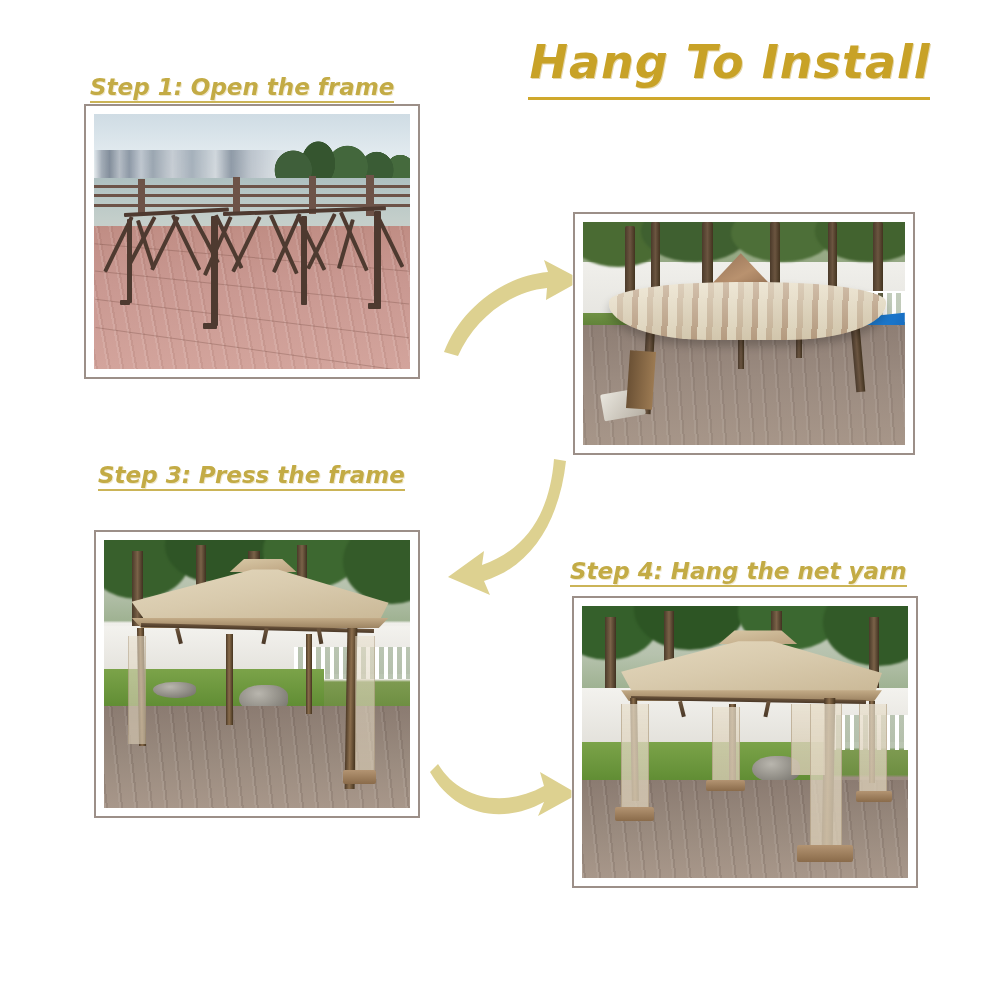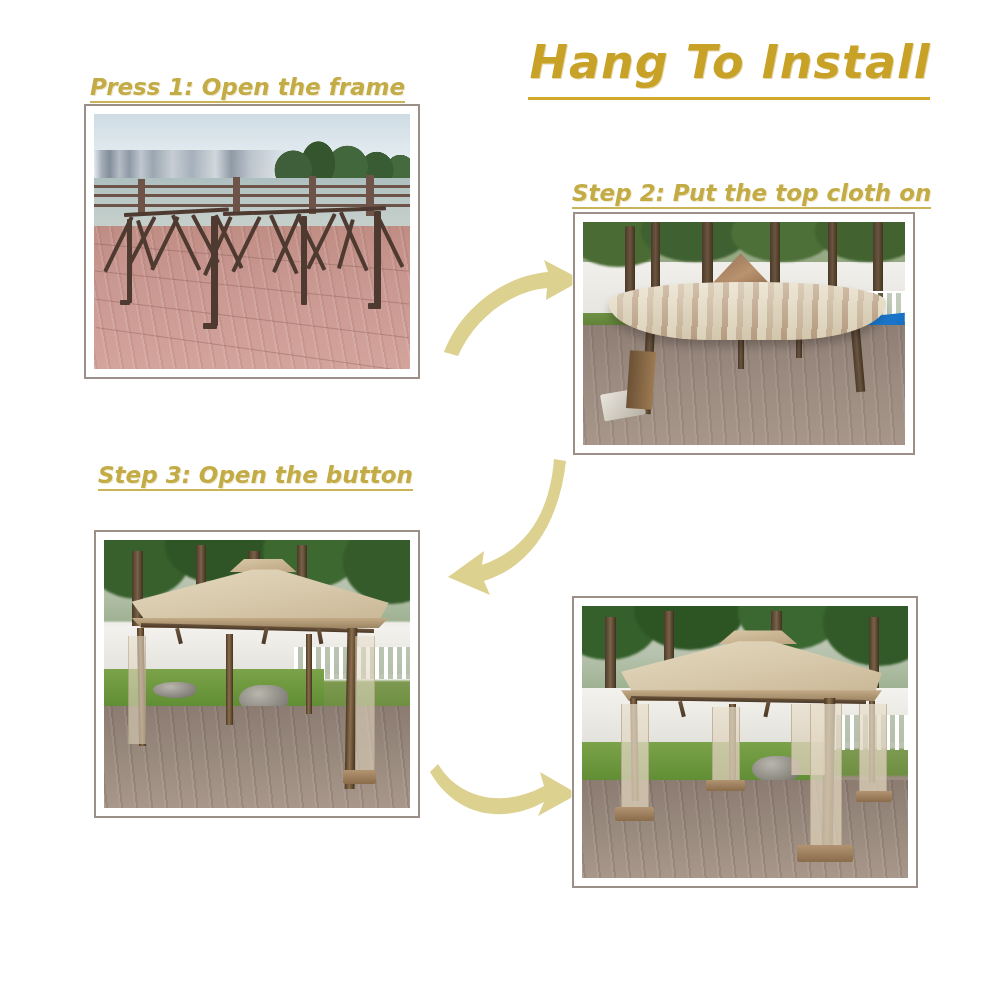--- a/index.html
+++ b/index.html
@@ -164,21 +164,21 @@
 </style>
 </head>
 <body>
 
 <div class="stage">
 
   <div class="main-title">Hang To Install</div>
   <div class="main-title-rule"></div>
 
   <div class="step-label" id="lbl1">
-    <span class="ln">Press 1: Open the frame</span>
+    <span class="ln">Step 1: Open the frame</span>
   </div>
 
   <div class="frame" id="frame1">
     <div class="photo">
       <div class="layer p1-sky"></div>
       <div class="layer p1-city"></div>
       <div class="layer p1-trees"></div>
       <div class="layer p1-water"></div>
 
       <div class="layer p1-rail">
@@ -231,23 +231,20 @@
       </div>
     </div>
   </div>
 
   <div class="arrow" id="arrow1" style="left:440px;top:248px;width:170px;height:120px;">
     <svg width="170" height="120" viewBox="0 0 170 120">
       <path d="M4 104 C 20 62, 62 28, 108 24 L 104 12 L 142 32 L 106 52 L 107 40 C 68 44, 34 72, 18 108 Z" fill="#ddd190"></path>
     </svg>
   </div>
 
-  <div class="step-label" id="lbl2">
-    <span class="ln">Step 2: Put the top cloth on</span>
-  </div>
 
   <div class="frame" id="frame2">
     <div class="photo">
       <div class="layer p2-bg" style="left:0;top:0;width:100%;height:100%;"></div>
       <div class="layer p2-wall"></div>
 
       <div class="p2-canopy-tree" style="left:-4%;top:-6%;width:30%;height:26%;background:#4a6b33;"></div>
       <div class="p2-canopy-tree" style="left:18%;top:-10%;width:34%;height:28%;background:#3f6030;"></div>
       <div class="p2-canopy-tree" style="left:46%;top:-8%;width:32%;height:26%;background:#4d6f38;"></div>
       <div class="p2-canopy-tree" style="left:72%;top:-10%;width:34%;height:28%;background:#42632f;"></div>
@@ -277,21 +274,21 @@
     </div>
   </div>
 
   <div class="arrow" id="arrow2" style="left:440px;top:455px;width:160px;height:165px;">
     <svg width="160" height="165" viewBox="0 0 160 165">
       <path d="M126 6 C 120 60, 96 110, 44 126 L 50 140 L 8 122 L 44 96 L 42 110 C 88 94, 110 56, 114 4 Z" fill="#ddd190"></path>
     </svg>
   </div>
 
   <div class="step-label" id="lbl3">
-    <span class="ln">Step 3: Open the button </span>
+    <span class="ln">Step 3: Press the frame </span>
   </div>
 
   <div class="frame" id="frame3">
     <div class="photo">
       <div class="g-bg"></div>
 
       <div class="g-palm" style="left:-6%;top:-8%;width:34%;height:30%;background:#38602c;"></div>
       <div class="g-palm" style="left:20%;top:-12%;width:34%;height:28%;background:#2f5526;"></div>
       <div class="g-palm" style="left:52%;top:-10%;width:32%;height:28%;background:#3d6830;"></div>
       <div class="g-palm" style="left:78%;top:-8%;width:32%;height:32%;background:#345b29;"></div>
@@ -329,20 +326,23 @@
       </div>
     </div>
   </div>
 
   <div class="arrow" id="arrow3" style="left:428px;top:742px;width:165px;height:100px;">
     <svg width="165" height="100" viewBox="0 0 165 100">
       <path d="M2 30 C 26 72, 72 84, 116 60 L 110 74 L 150 52 L 112 30 L 116 44 C 76 66, 32 58, 10 22 Z" fill="#ddd190"></path>
     </svg>
   </div>
 
+  <div class="step-label" id="lbl4">
+    <span class="ln">Step 4: Hang the net yarn</span>
+  </div>
 
   <div class="frame" id="frame4">
     <div class="photo">
       <div class="g-bg"></div>
 
       <div class="g-palm" style="left:-8%;top:-10%;width:32%;height:30%;background:#35602b;"></div>
       <div class="g-palm" style="left:16%;top:-14%;width:34%;height:30%;background:#2d5524;"></div>
       <div class="g-palm" style="left:48%;top:-12%;width:32%;height:28%;background:#3b6830;"></div>
       <div class="g-palm" style="left:74%;top:-10%;width:34%;height:32%;background:#325a28;"></div>
       <div class="g-trunk" style="left:7%;top:4%;width:11px;height:44%;"></div>

